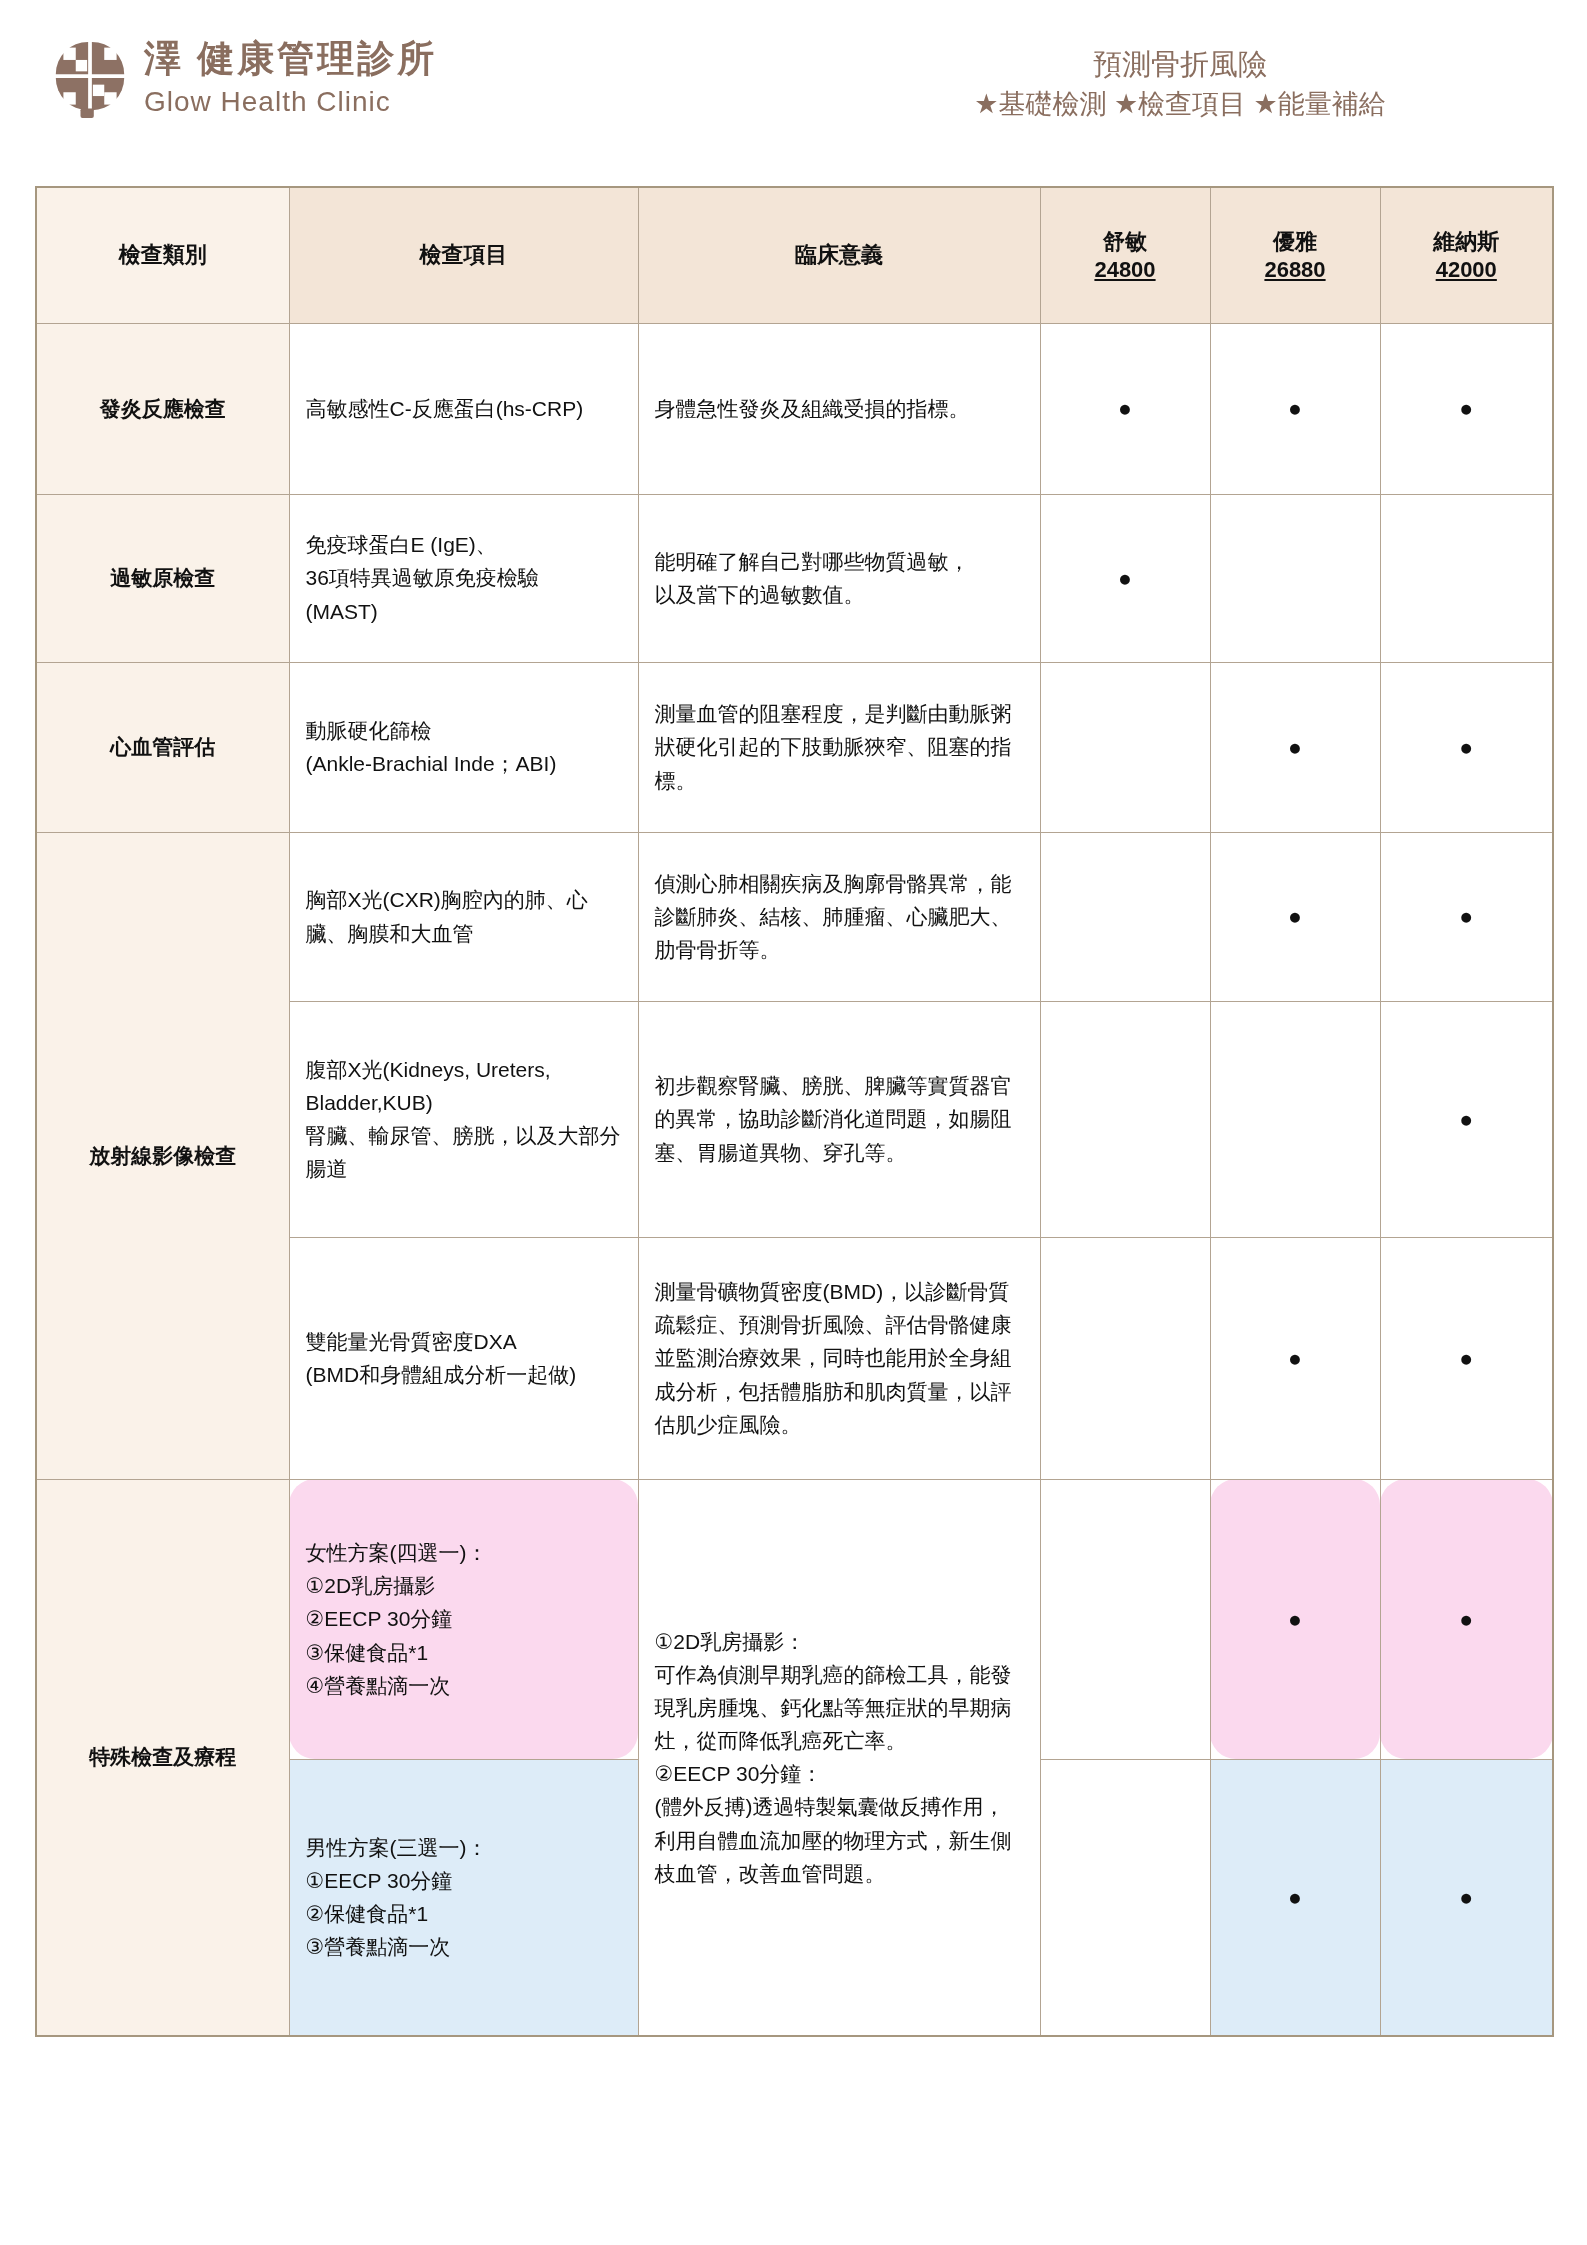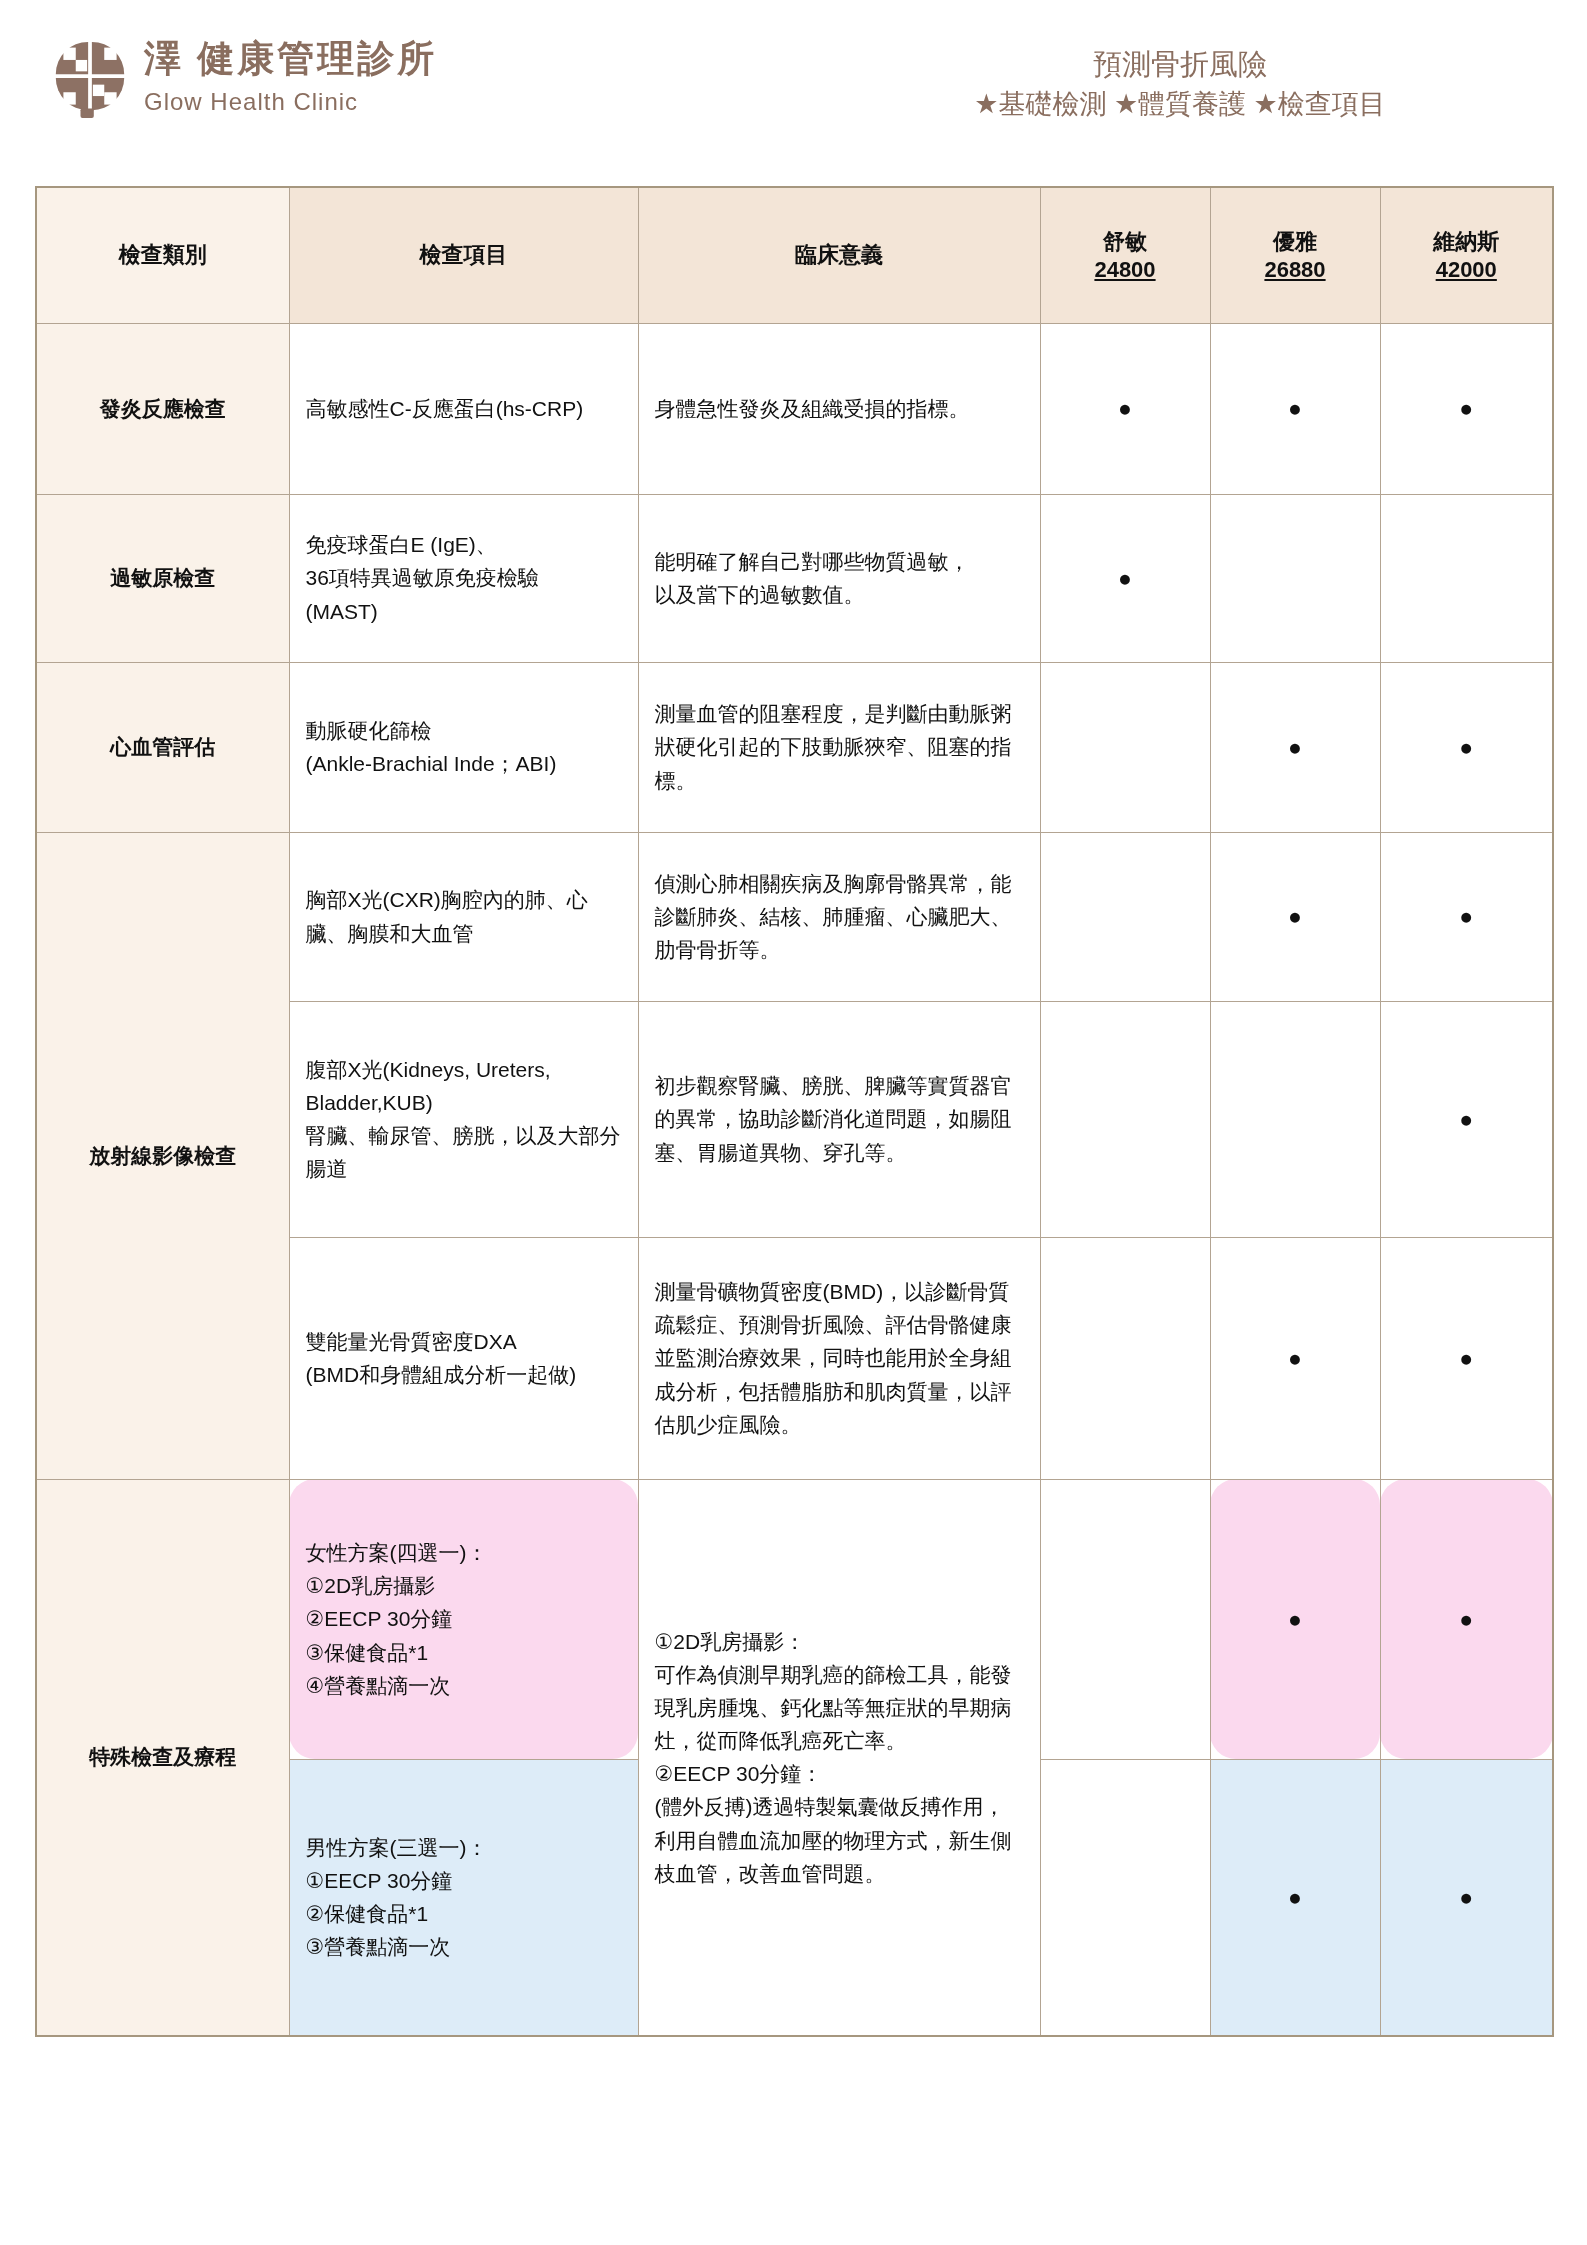--- a/index.html
+++ b/index.html
@@ -13,21 +13,21 @@
     overflow:hidden;
   }
   
   .logo-row{position:absolute;left:52px;top:34px;display:flex;align-items:flex-end;gap:16px;}
   .logo-mark{width:76px;height:84px;flex:0 0 auto;}
   .logo-text .zh{
     font-size:37px;font-weight:600;letter-spacing:3px;
     color:var(--brand,#8a6e5f);line-height:50px;
   }
   .logo-text .en{
-    font-size:24px;font-weight:400;letter-spacing:1px;
+    font-size:28px;font-weight:400;letter-spacing:1px;
     color:var(--brand,#8a6e5f);line-height:36px;
   }
   .program-block{
     position:absolute;left:860px;top:44px;width:640px;
     text-align:center;color:var(--brand,#8a6e5f);
   }
   .program-block .title{font-size:29px;line-height:40px;}
   .program-block .subtitle{font-size:27px;line-height:40px;}
   
   table.plan-table{
@@ -91,21 +91,21 @@
       </g>
     </svg>
     <div class="logo-text">
       <div class="zh">澤 健康管理診所</div>
       <div class="en">Glow Health Clinic</div>
     </div>
   </div>
 
   <div class="program-block">
     <div class="title">預測骨折風險</div>
-    <div class="subtitle">★基礎檢測 ★體質養護 ★檢查項目</div>
+    <div class="subtitle">★基礎檢測 ★檢查項目 ★能量補給</div>
   </div>
 
   <table class="plan-table">
     <colgroup>
       <col style="width:253px">
         <col style="width:349px">
         <col style="width:402px">
       <col style="width:170px">
         <col style="width:170px">
         <col style="width:173px">

